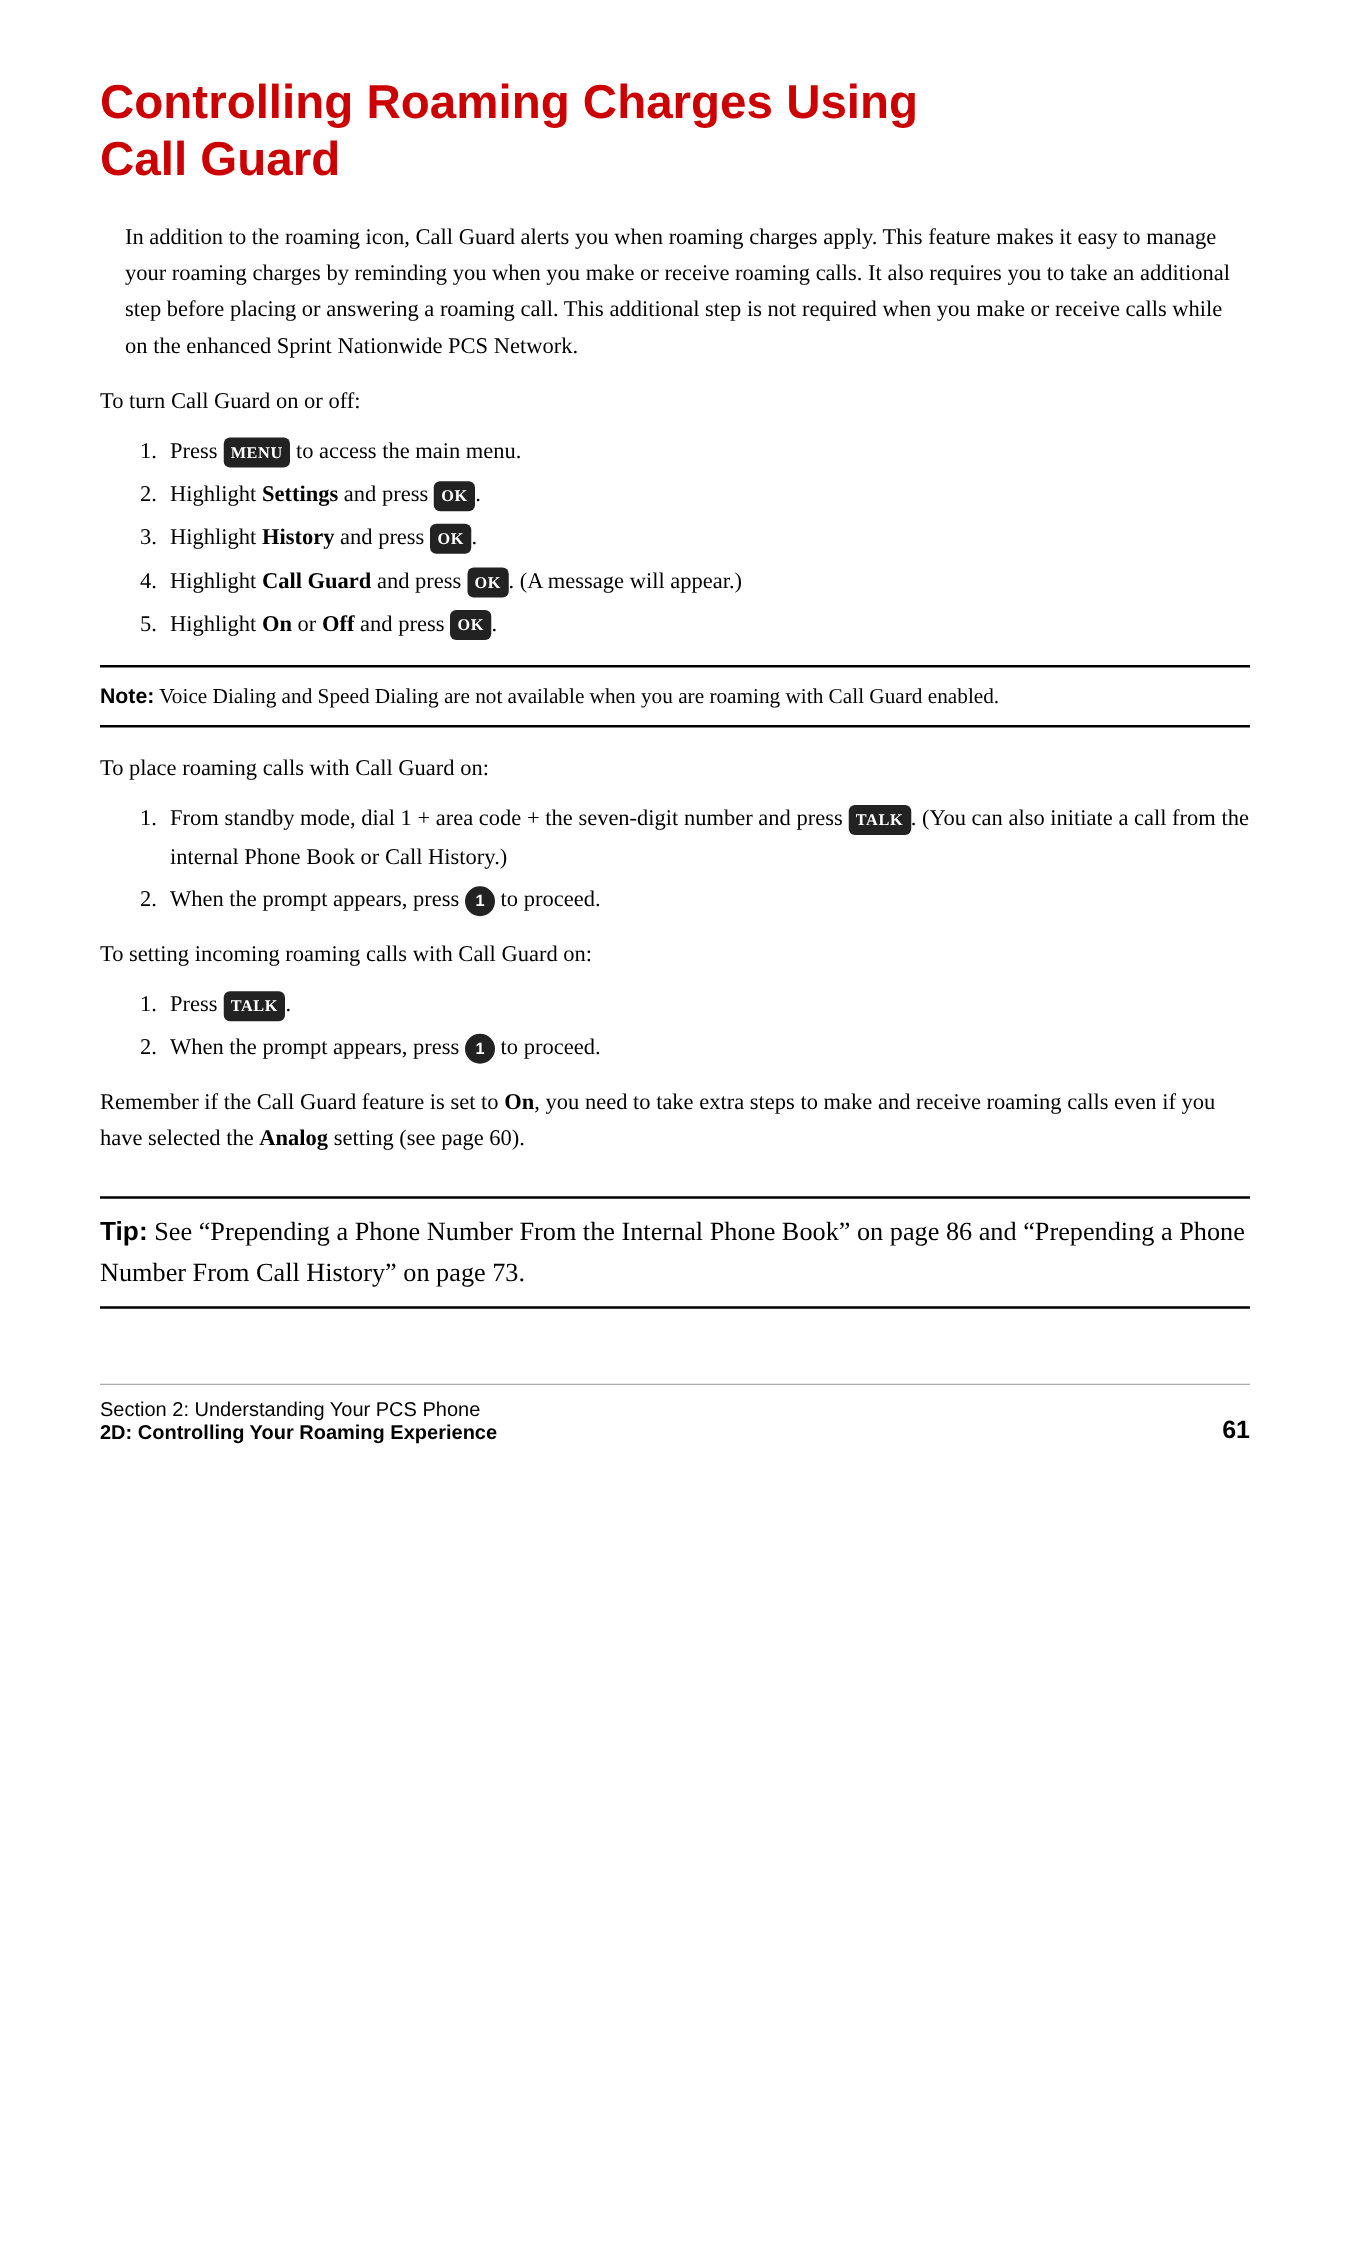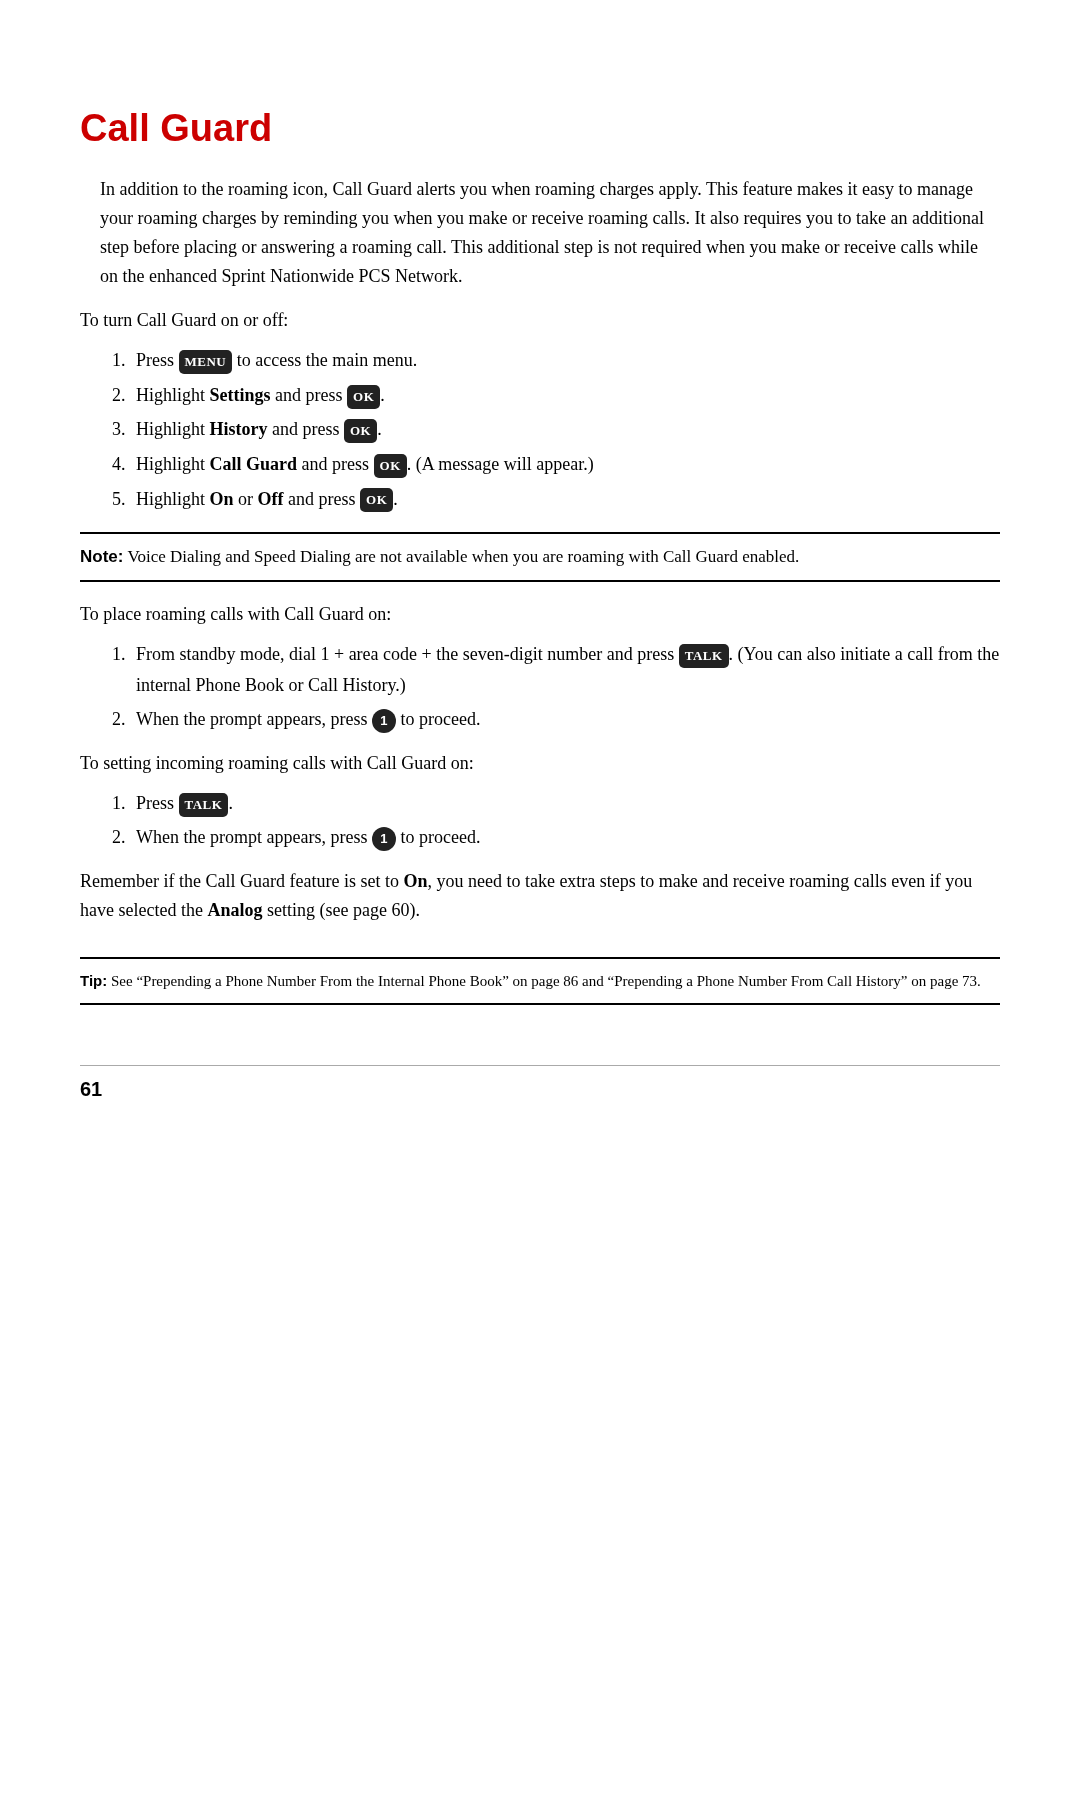--- a/index.html
+++ b/index.html
@@ -73,21 +73,21 @@
       padding: 10px 0;
       margin: 18px 0 18px 0;
       font-size: 17px;
       line-height: 1.55;
     }
     .tip-box {
       border-top: 2.5px solid #000;
       border-bottom: 2.5px solid #000;
       padding: 10px 0;
       margin: 18px 0 18px 0;
-      font-size: 15px;
+      font-size: 21px;
       line-height: 1.55;
     }
     b, strong {
       font-weight: bold;
     }
     .footer-section {
       margin-top: 60px;
       border-top: 1px solid #aaa;
       padding-top: 12px;
       display: flex;
@@ -107,21 +107,21 @@
     .footer-right {
       font-family: Arial, Helvetica, sans-serif;
       font-weight: 900;
       font-size: 20px;
     }
   </style>
 </head>
 <body>
 
 <h1>
-  <br>
+  <span>Controlling Roaming Charges Using</span><br>
   <span>Call Guard</span>
 </h1>
 
 <p class="intro-para">In addition to the roaming icon, Call Guard alerts you when roaming charges apply. This feature makes it easy to manage your roaming charges by reminding you when you make or receive roaming calls. It also requires you to take an additional step before placing or answering a roaming call. This additional step is not required when you make or receive calls while on the enhanced Sprint Nationwide PCS Network.</p>
 
 <p class="section-label">To turn Call Guard on or off:</p>
 
 <ol>
   <li>
     <span>Press </span><span class="badge">MENU</span><span> to access the main menu.</span>
@@ -168,14 +168,18 @@
 
 <p style="margin-top:10px; line-height:1.6;">
   <span>Remember if the Call Guard feature is set to <strong>On</strong>, you need to take extra steps to make and receive roaming calls even if you have selected the <strong>Analog</strong> setting (see page 60).</span>
 </p>
 
 <div class="tip-box">
   <span style="font-family:Arial,Helvetica,sans-serif;font-weight:900;">Tip:</span><span> See “Prepending a Phone Number From the Internal Phone Book” on page 86 and “Prepending a Phone Number From Call History” on page 73.</span>
 </div>
 
 <div class="footer-section">
+  <div class="footer-left">
+    <div>Section 2: Understanding Your PCS Phone</div>
+    <div class="footer-sub">2D: Controlling Your Roaming Experience</div>
+  </div>
   <div class="footer-right">61</div>
 </div>
 
 </body></html>

